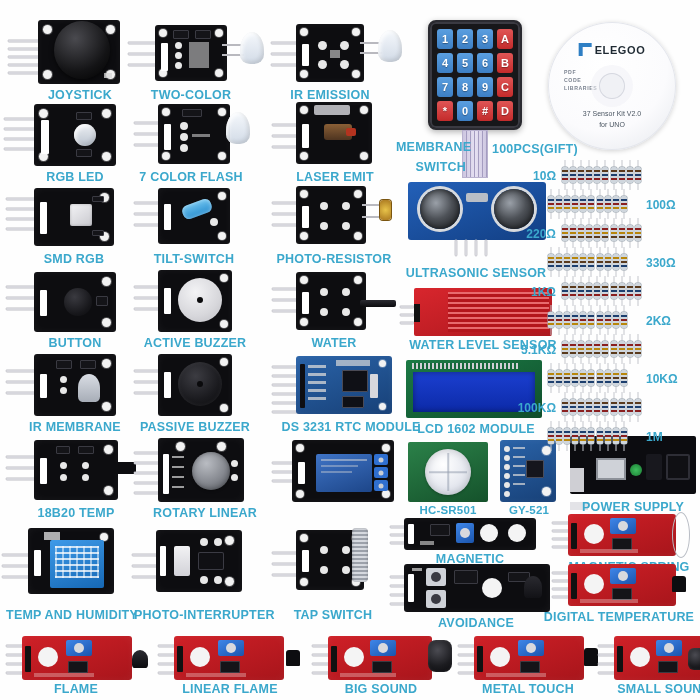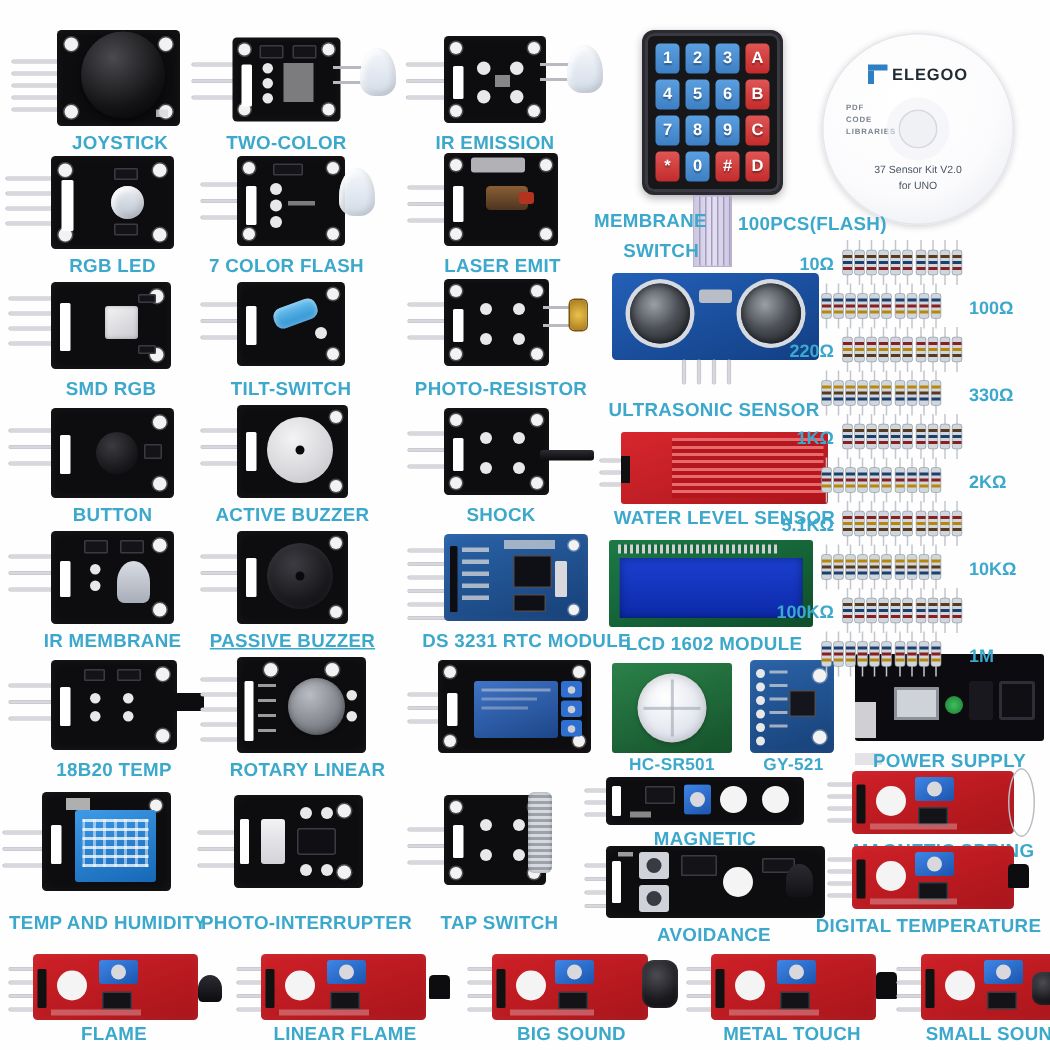--- a/index.html
+++ b/index.html
@@ -569,21 +569,21 @@
       <div class="hole" style="left:4px;bottom:4px;width:8px;height:8px;"></div>
       <div class="hole" style="right:4px;bottom:4px;width:8px;height:8px;"></div>
       <div class="hdr" style="left:6px;top:20px;width:7px;height:22px;"></div>
       <div class="pad" style="left:24px;top:16px;width:8px;height:8px;"></div>
       <div class="pad" style="left:24px;top:36px;width:8px;height:8px;"></div>
       <div class="pad" style="left:46px;top:16px;width:8px;height:8px;"></div>
       <div class="pad" style="left:46px;top:36px;width:8px;height:8px;"></div>
     </div>
     <div style="position:absolute;left:360px;top:300px;width:36px;height:7px;border-radius:2px;
                 background:linear-gradient(180deg,#2b2b31,#0b0b0e);"></div>
-    <div class="lbl" style="left:288px;top:336px;width:92px;">SHOCK</div>
+    <div class="lbl" style="left:288px;top:336px;width:92px;">WATER</div>
   </div>
 
   <div class="item">
     <div class="leads" style="left:6px;top:370px;">
       <i style="left:0;top:0;width:32px;"></i>
         <i style="left:0;top:11px;width:32px;"></i>
         <i style="left:0;top:22px;width:32px;"></i>
     </div>
     <div class="pcb" style="left:34px;top:354px;width:82px;height:62px;">
       <div class="hole" style="right:5px;top:5px;width:9px;height:9px;"></div>
@@ -605,21 +605,21 @@
         <i style="left:0;top:22px;width:30px;"></i>
     </div>
     <div class="pcb" style="left:158px;top:354px;width:74px;height:62px;">
       <div class="hole" style="right:4px;top:4px;width:8px;height:8px;"></div>
       <div class="hole" style="right:4px;bottom:4px;width:8px;height:8px;"></div>
       <div class="hdr" style="left:6px;top:18px;width:7px;height:26px;"></div>
       <div class="buzz" style="left:20px;top:8px;width:44px;height:44px;">
         <div class="vent"></div>
       </div>
     </div>
-    <div class="lbl" style="left:128px;top:420px;width:134px;text-decoration:underline;">PASSIVE BUZZER</div>
+    <div class="lbl" style="left:128px;top:420px;width:134px;">PASSIVE BUZZER</div>
   </div>
 
   <div class="item">
     <div class="leads" style="left:272px;top:366px;">
       <i style="left:0;top:0;width:28px;"></i>
         <i style="left:0;top:9px;width:28px;"></i>
       <i style="left:0;top:18px;width:28px;"></i>
         <i style="left:0;top:27px;width:28px;"></i>
       <i style="left:0;top:36px;width:28px;"></i>
         <i style="left:0;top:45px;width:28px;"></i>
@@ -1015,21 +1015,21 @@
       <div class="trim" style="left:42px;top:4px;width:26px;height:16px;">
         <div class="trimknob" style="left:8px;top:3px;width:10px;height:10px;"></div>
       </div>
       <div class="chip" style="left:44px;top:25px;width:20px;height:12px;"></div>
       <div class="mic" style="left:74px;top:12px;width:18px;height:22px;border-radius:6px;"></div>
     </div>
     <div class="lbl" style="left:600px;top:682px;width:128px;">SMALL SOUND</div>
   </div>
 
   <div class="item">
-    <div class="lbl" style="left:492px;top:142px;width:110px;text-align:left;">100PCS(FLASH)</div>
+    <div class="lbl" style="left:492px;top:142px;width:110px;text-align:left;">100PCS(GIFT)</div>
     <div id="resistor-stack">
         <div class="resrow" style="top: 160px; left: 562px;">
           <div class="res">
             <div class="wire"></div>
             <div class="body">
               <i style="top: 3px; background: rgb(90, 58, 28);"></i>
               <i style="top: 7px; background: rgb(29, 63, 110);"></i>
               <i style="top: 11px; background: rgb(138, 31, 31);"></i>
             </div>
           </div>

